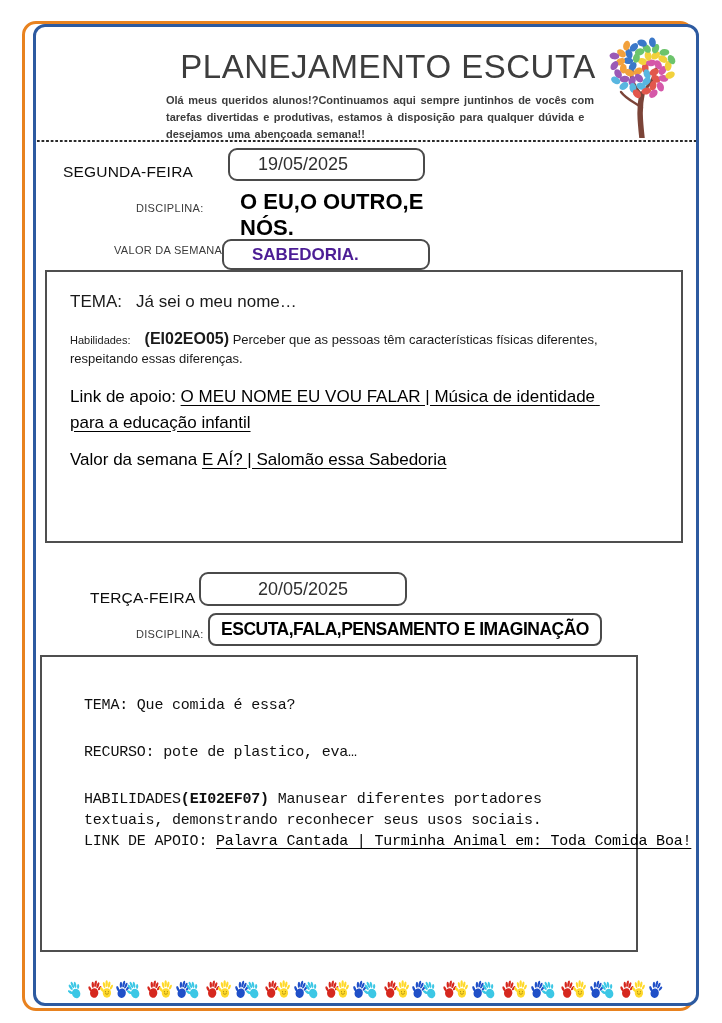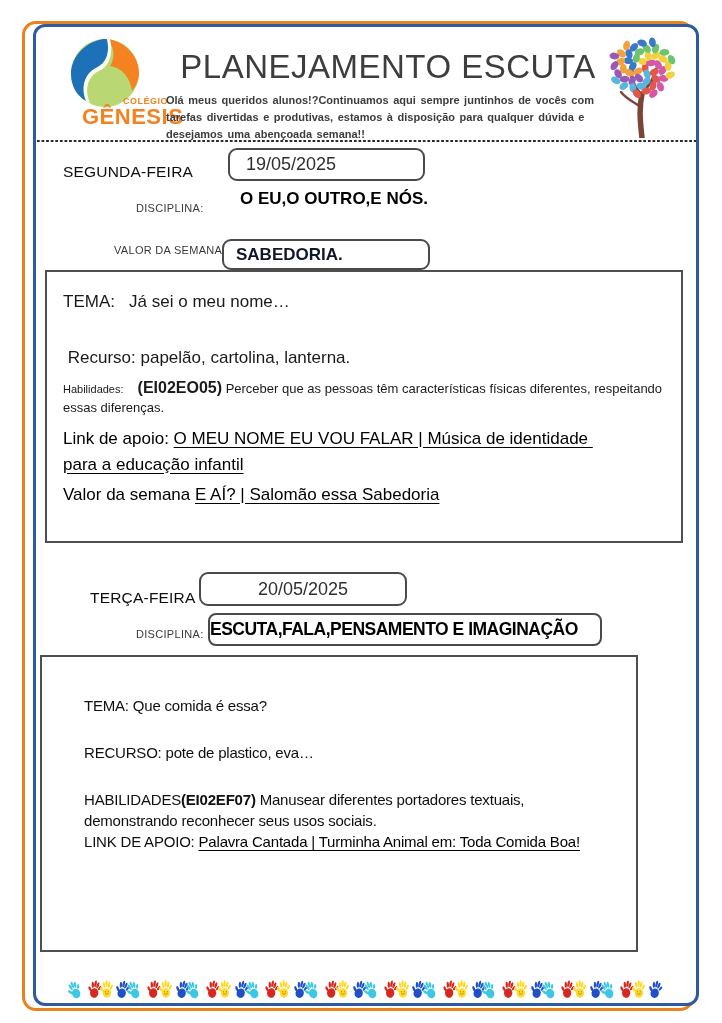--- a/index.html
+++ b/index.html
@@ -19,40 +19,40 @@
   .subtitle{left:166px;top:92px;width:432px;text-align:left;font-size:11px;font-weight:bold;color:#3c3c3c;line-height:1.55;word-spacing:1.5px;}
   .tree{left:596px;top:34px;width:92px;height:104px;}
   .dotted{left:36px;top:138px;width:660px;height:4px;
     background-image:radial-gradient(circle,#2a2a2a 1.1px,transparent 1.3px);
     background-size:4.6px 4px;background-position:0 1px;background-repeat:repeat-x;}
 
   
   .day{font-weight:normal;font-size:15.5px;color:#0d0d0d;letter-spacing:.2px;}
   .lbl-small{font-size:11px;color:#3a3a3a;letter-spacing:.3px;}
   .roundbox{border:2px solid #4a4a4a;border-radius:9px;background:#fff;display:flex;align-items:center;box-sizing:border-box;}
-  .datebox1{left:228px;top:148px;width:197px;height:33px;padding-left:16px;font-size:18px;color:#2f2f2f;}
+  .datebox1{left:228px;top:148px;width:197px;height:33px;padding-left:28px;font-size:18px;color:#2f2f2f;}
   .datebox2{left:199px;top:572px;width:208px;height:34px;justify-content:center;font-size:18px;color:#2f2f2f;}
-  .disc1-value{left:240px;top:189px;width:230px;font-size:17px;font-weight:bold;color:#000;}
-  .valorbox{left:222px;top:239px;width:208px;height:31px;padding-left:12px;font-size:17px;font-weight:bold;color:#0f172a;}
-  .disc2-box{left:208px;top:613px;width:394px;height:33px;justify-content:flex-start;font-size:17.5px;font-weight:bold;letter-spacing:-0.5px;color:#000;border-radius:8px;}
+  .disc1-value{left:240px;top:189px;width:230px;font-size:22px;font-weight:bold;color:#000;}
+  .valorbox{left:222px;top:239px;width:208px;height:31px;padding-left:28px;font-size:17px;font-weight:bold;color:#4c1d95;}
+  .disc2-box{left:208px;top:613px;width:394px;height:33px;justify-content:center;font-size:17.5px;font-weight:bold;letter-spacing:-0.5px;color:#000;border-radius:8px;}
 
   
   .bigbox{border:2px solid #4f4f4f;background:#fff;box-sizing:border-box;}
   .box1{left:45px;top:270px;width:638px;height:273px;padding:16px 8px 0 8px;}
-  .box1 p{margin:8px;white-space:pre-wrap;}
+  .box1 p{margin:15px;white-space:pre-wrap;}
   .p-tema1{font-size:17px;color:#1a1a1a;margin-top:4px !important;}
   .p-recurso1{font-size:17px;color:#1a1a1a;margin-top:36px !important;}
   .p-hab1{font-size:13px;color:#1a1a1a;margin-top:7px !important;line-height:1.45;}
   .hab1-label{font-size:11px;}
   .hab1-code{font-weight:bold;font-size:16px;margin-left:14px;}
   .p-link1{font-size:17px;color:#000;margin-top:6px !important;line-height:1.5;max-width:545px;}
   .p-valor1{font-size:17px;color:#000;margin-top:3px !important;}
   .doclink{color:#000;text-decoration:underline;text-underline-offset:3px;cursor:pointer;}
 
-  .box2{left:40px;top:655px;width:598px;height:297px;padding:38px 0 0 42px;}
+  .box2{left:40px;top:655px;width:598px;height:297px;padding:38px 0 0 42px;font-family:Liberation Mono, monospace;}
   .box2 p{margin:0;white-space:pre-wrap;font-size:15px;letter-spacing:-0.2px;color:#0f0f0f;line-height:1.4;}
   .p-recurso2{margin-top:26px !important;}
   .p-hab2{margin-top:26px !important;max-width:500px;}
   .hab2-code{font-weight:bold;}
   .p-link2{white-space:nowrap !important;overflow:visible;}
 
   
   .hands-row{left:72px;top:973px;width:580px;height:30px;display:flex;align-items:flex-end;}
   .hand{width:13.8px;height:27px;display:inline-block;flex:0 0 auto;}
   .hand svg{width:100%;height:100%;transform-origin:50% 90%;}
@@ -60,30 +60,20 @@
 </style>
 </head>
 <body>
 
 <div class="page">
   <div class="abs border-orange"></div>
   <div class="abs border-blue"></div>
 
   <div class="content">
 
-    <div class="abs logo">
-      <svg width="70" height="70" viewBox="0 0 70 70">
-        <circle cx="35" cy="35" r="34" fill="#b9d873"></circle>
-        <path fill="#1d71b8" d="M33 1 C15 4 1 19 1 36 C1 48 7 58 16 63 C11 50 14 36 26 30 C37 25 40 14 37 1 Z"></path>
-        <path fill="#f58220" d="M37 1 C55 3 69 18 69 35 C69 42 66 48 62 53 C60 39 52 30 40 28 C46 19 44 8 37 1 Z"></path>
-        <path fill="#ffffff" d="M37 1 C40 14 37 25 26 30 C14 36 11 50 16 63 L20 65 C14 51 18 38 29 33 C41 28 43 13 40 1 Z" opacity="0.9"></path>
-      </svg>
-      <span class="logo-colegio">COLÉGIO</span>
-      <span class="logo-genesis">GÊNESIS</span>
-    </div>
 
     <div class="abs title">PLANEJAMENTO ESCUTA</div>
     <div class="abs subtitle">Olá meus queridos alunos!?Continuamos aqui sempre juntinhos de vocês com tarefas divertidas e produtivas, estamos à disposição para qualquer dúvida e desejamos uma abençoada semana!!</div>
 
     <div class="abs tree">
       <svg width="92" height="104" viewBox="0 0 92 104">
         <g stroke="#7b4438" fill="none" stroke-linecap="round">
           <path d="M46 104 C44 86 43 74 46 60" stroke-width="5.5"></path>
           <path d="M46 62 C38 53 34 45 36 37" stroke-width="3.6"></path>
           <path d="M46 60 C53 50 58 46 60 35" stroke-width="3"></path>
@@ -152,21 +142,20 @@
     <div class="abs lbl-small" style="left:136px;top:202px;">DISCIPLINA:</div>
     <div class="abs disc1-value">O EU,O OUTRO,E NÓS.</div>
 
     <div class="abs lbl-small" style="left:114px;top:244px;">VALOR DA SEMANA</div>
     <div class="abs roundbox valorbox">
       <span>SABEDORIA.</span>
     </div>
 
     <div class="abs bigbox box1">
       <p class="p-tema1">TEMA:   Já sei o meu nome…</p>
-      <p class="p-recurso1"> Recurso: papelão, cartolina, lanterna.</p>
       <p class="p-hab1"><span class="hab1-label">Habilidades:</span><span class="hab1-code">(EI02EO05)</span><span> Perceber que as pessoas têm características físicas diferentes, respeitando essas diferenças.</span></p>
       <p class="p-link1"><span>Link de apoio: </span><span class="doclink">O MEU NOME EU VOU FALAR | Música de identidade para a educação infantil</span></p>
       <p class="p-valor1"><span>Valor da semana </span><span class="doclink">E AÍ? | Salomão essa Sabedoria</span></p>
     </div>
 
     <div class="abs day" style="left:90px;top:589px;">TERÇA-FEIRA</div>
     <div class="abs roundbox datebox2">
       <span>20/05/2025</span>
     </div>
 

